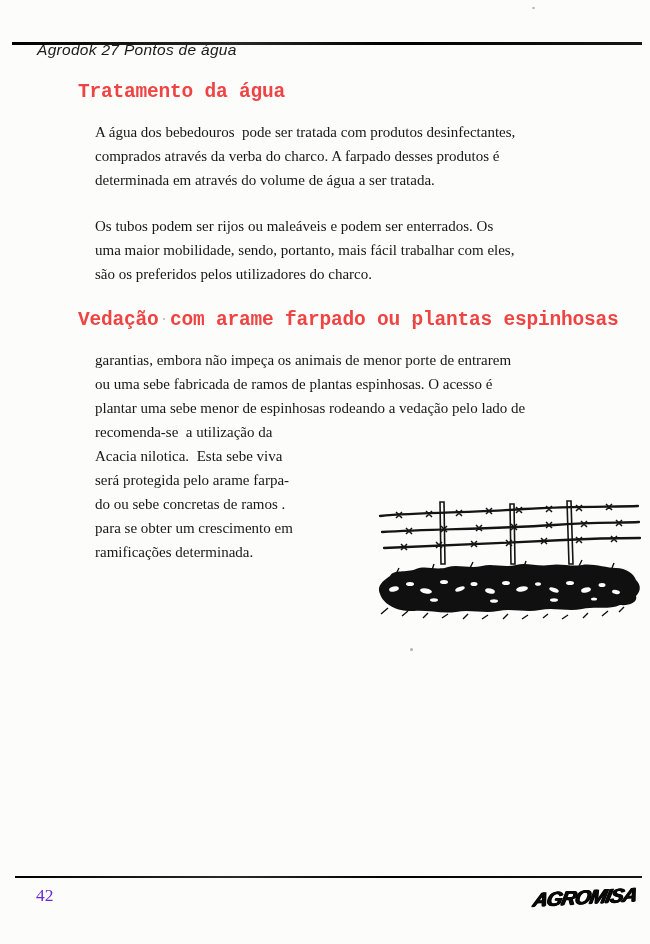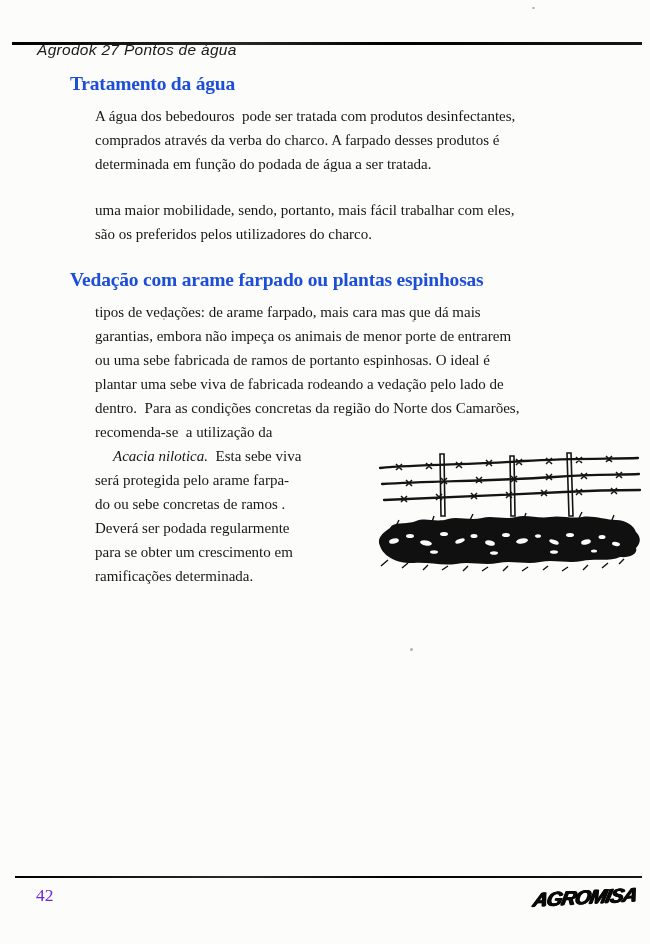--- a/index.html
+++ b/index.html
@@ -10,27 +10,27 @@
   .running-head{
     position:absolute;left:37px;top:13px;
     font-family:"Liberation Sans",sans-serif;font-style:italic;
     font-size:15.5px;letter-spacing:.3px;color:#1c1c1c;margin-top:28px;
   }
   .rule{position:absolute;background:linear-gradient(90deg,#000 0%,#2a2a2a 35%,#000 60%,#161616 100%);}
   .rule-top{left:12px;right:8px;top:42px;height:3px;}
   .rule-bottom{left:15px;right:8px;top:876px;height:2px;}
   .content{position:absolute;left:62px;top:64px;width:573px;}
   .heading{
-    margin:8px;font-family:Liberation Serif, serif;font-weight:700;
-    font-size:19.5px;line-height:24px;letter-spacing:-.2px;color:#1d4ed8;
+    margin:16px;font-family:Liberation Mono, monospace;font-weight:700;
+    font-size:19.5px;line-height:24px;letter-spacing:-.2px;color:#ef4444;
   }
   .para{margin:4px 0 22px 33px;}
   .para3{position:relative;}
   .ln{font-size:15px;line-height:24px;white-space:pre;}
-  .italic{font-style:italic;margin-left:18px;}
+  .italic{}
   .figure{
     position:absolute;left:279px;top:146px;width:270px;height:126px;margin:0;
   }
   .page-number{
     position:absolute;left:36px;top:885px;font-size:17.5px;line-height:20px;color:#6d28d9;
   }
   .logo{
     position:absolute;right:14px;top:886px;
     font-family:"Liberation Sans",sans-serif;font-style:italic;font-weight:900;
     font-size:20px;letter-spacing:-1px;color:#0a0a0a;
@@ -47,44 +47,42 @@
   <div class="running-head">Agrodok 27 Pontos de água</div>
   <div class="rule rule-top"></div>
 
   <div class="content">
 
     <section>
       <h2 class="heading">Tratamento da água</h2>
       <div class="para">
         <div class="ln">A água dos bebedouros  pode ser tratada com produtos desinfectantes,</div>
         <div class="ln">comprados através da verba do charco. A farpado desses produtos é</div>
-        <div class="ln">determinada em função do podada de água a ser tratada.</div>
+        <div class="ln">determinada em através do volume de água a ser tratada.</div>
       </div>
     </section>
 
     <section>
       <div class="para">
+        <div class="ln">Os tubos podem ser rijos ou maleáveis e podem ser enterrados. Os</div>
         <div class="ln">uma maior mobilidade, sendo, portanto, mais fácil trabalhar com eles,</div>
         <div class="ln">são os preferidos pelos utilizadores do charco.</div>
       </div>
     </section>
 
     <section>
       <h2 class="heading">Vedação com arame farpado ou plantas espinhosas</h2>
       <div class="para para3">
-        <div class="ln">tipos de vedações: de arame farpado, mais cara mas que dá mais</div>
         <div class="ln">garantias, embora não impeça os animais de menor porte de entrarem</div>
-        <div class="ln">ou uma sebe fabricada de ramos de portanto espinhosas. O ideal é</div>
-        <div class="ln">plantar uma sebe viva de fabricada rodeando a vedação pelo lado de</div>
-        <div class="ln">dentro.  Para as condições concretas da região do Norte dos Camarões,</div>
+        <div class="ln">ou uma sebe fabricada de ramos de plantas espinhosas. O acesso é</div>
+        <div class="ln">plantar uma sebe menor de espinhosas rodeando a vedação pelo lado de</div>
         <div class="ln">recomenda-se  a utilização da</div>
         <div class="ln"><span class="italic">Acacia nilotica.</span><span>  Esta sebe viva</span></div>
         <div class="ln">será protegida pelo arame farpa-</div>
         <div class="ln">do ou sebe concretas de ramos .</div>
-        <div class="ln">Deverá ser podada regularmente</div>
         <div class="ln">para se obter um crescimento em</div>
         <div class="ln">ramificações determinada.</div>
 
         <figure class="figure">
           <svg width="270" height="126" viewBox="0 0 270 126" xmlns="http://www.w3.org/2000/svg">
 
             <g stroke="#141414" fill="#fcfcfa" stroke-width="1.6">
               <path d="M66 8 l4 0 l1 62 l-4 0 z"></path>
               <path d="M136 10 l4 0 l1 60 l-4 0 z"></path>
               <path d="M193 7 l4 0 l2 63 l-4 0 z"></path>

